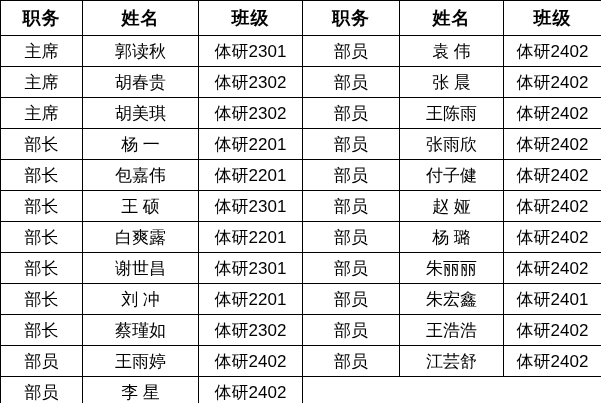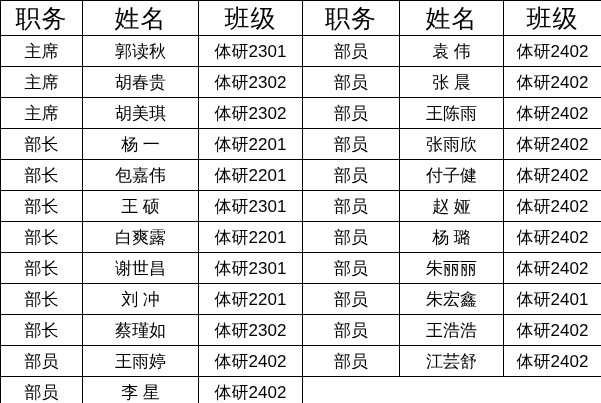--- a/index.html
+++ b/index.html
@@ -31,22 +31,22 @@
     border: 1px solid #000000;
     text-align: center;
     vertical-align: middle;
     padding: 0;
     color: #000000;
     background: #ffffff;
     white-space: nowrap;
     overflow: hidden;
   }
   #roster-table thead th {
-    font-size: 25px;
-    font-weight: normal;
+    font-size: 18px;
+    font-weight: bold;
     height: 34px;
     letter-spacing: 1px;
     margin-top: 24px;
   }
   #roster-table tbody td {
     font-size: 17px;
     font-weight: normal;
     height: 30px;
   }
   #roster-table tbody td.empty-cell {

